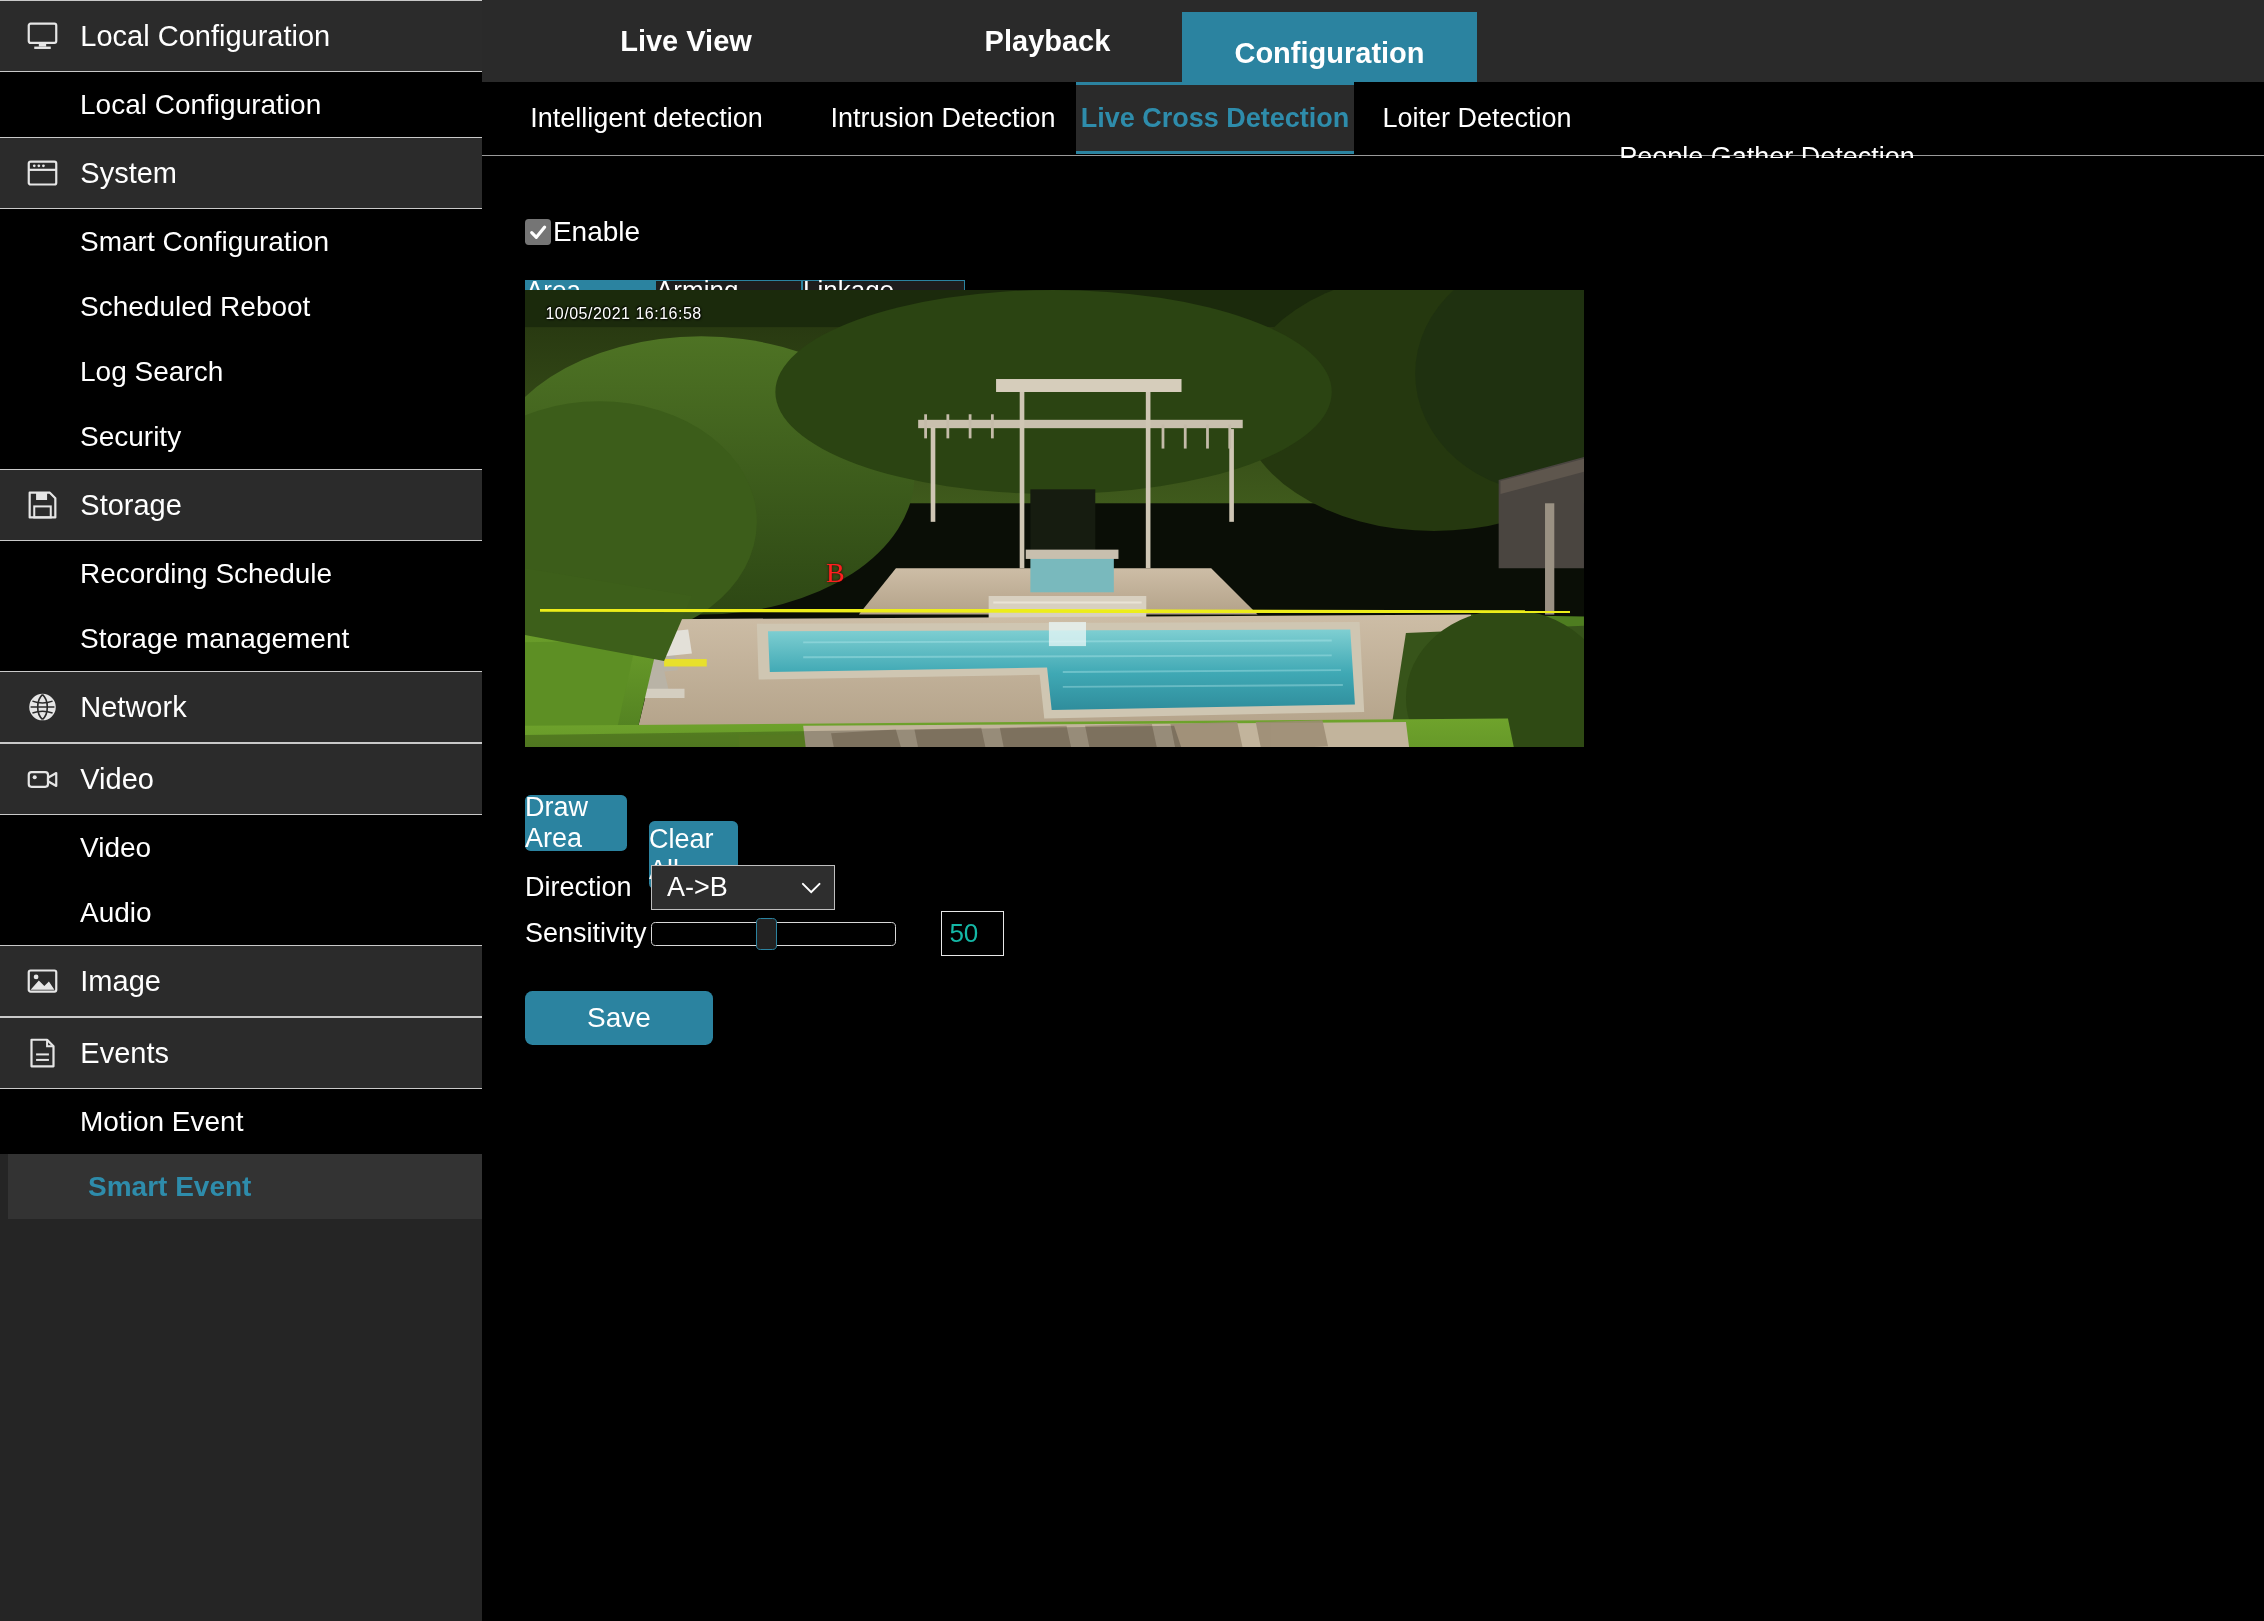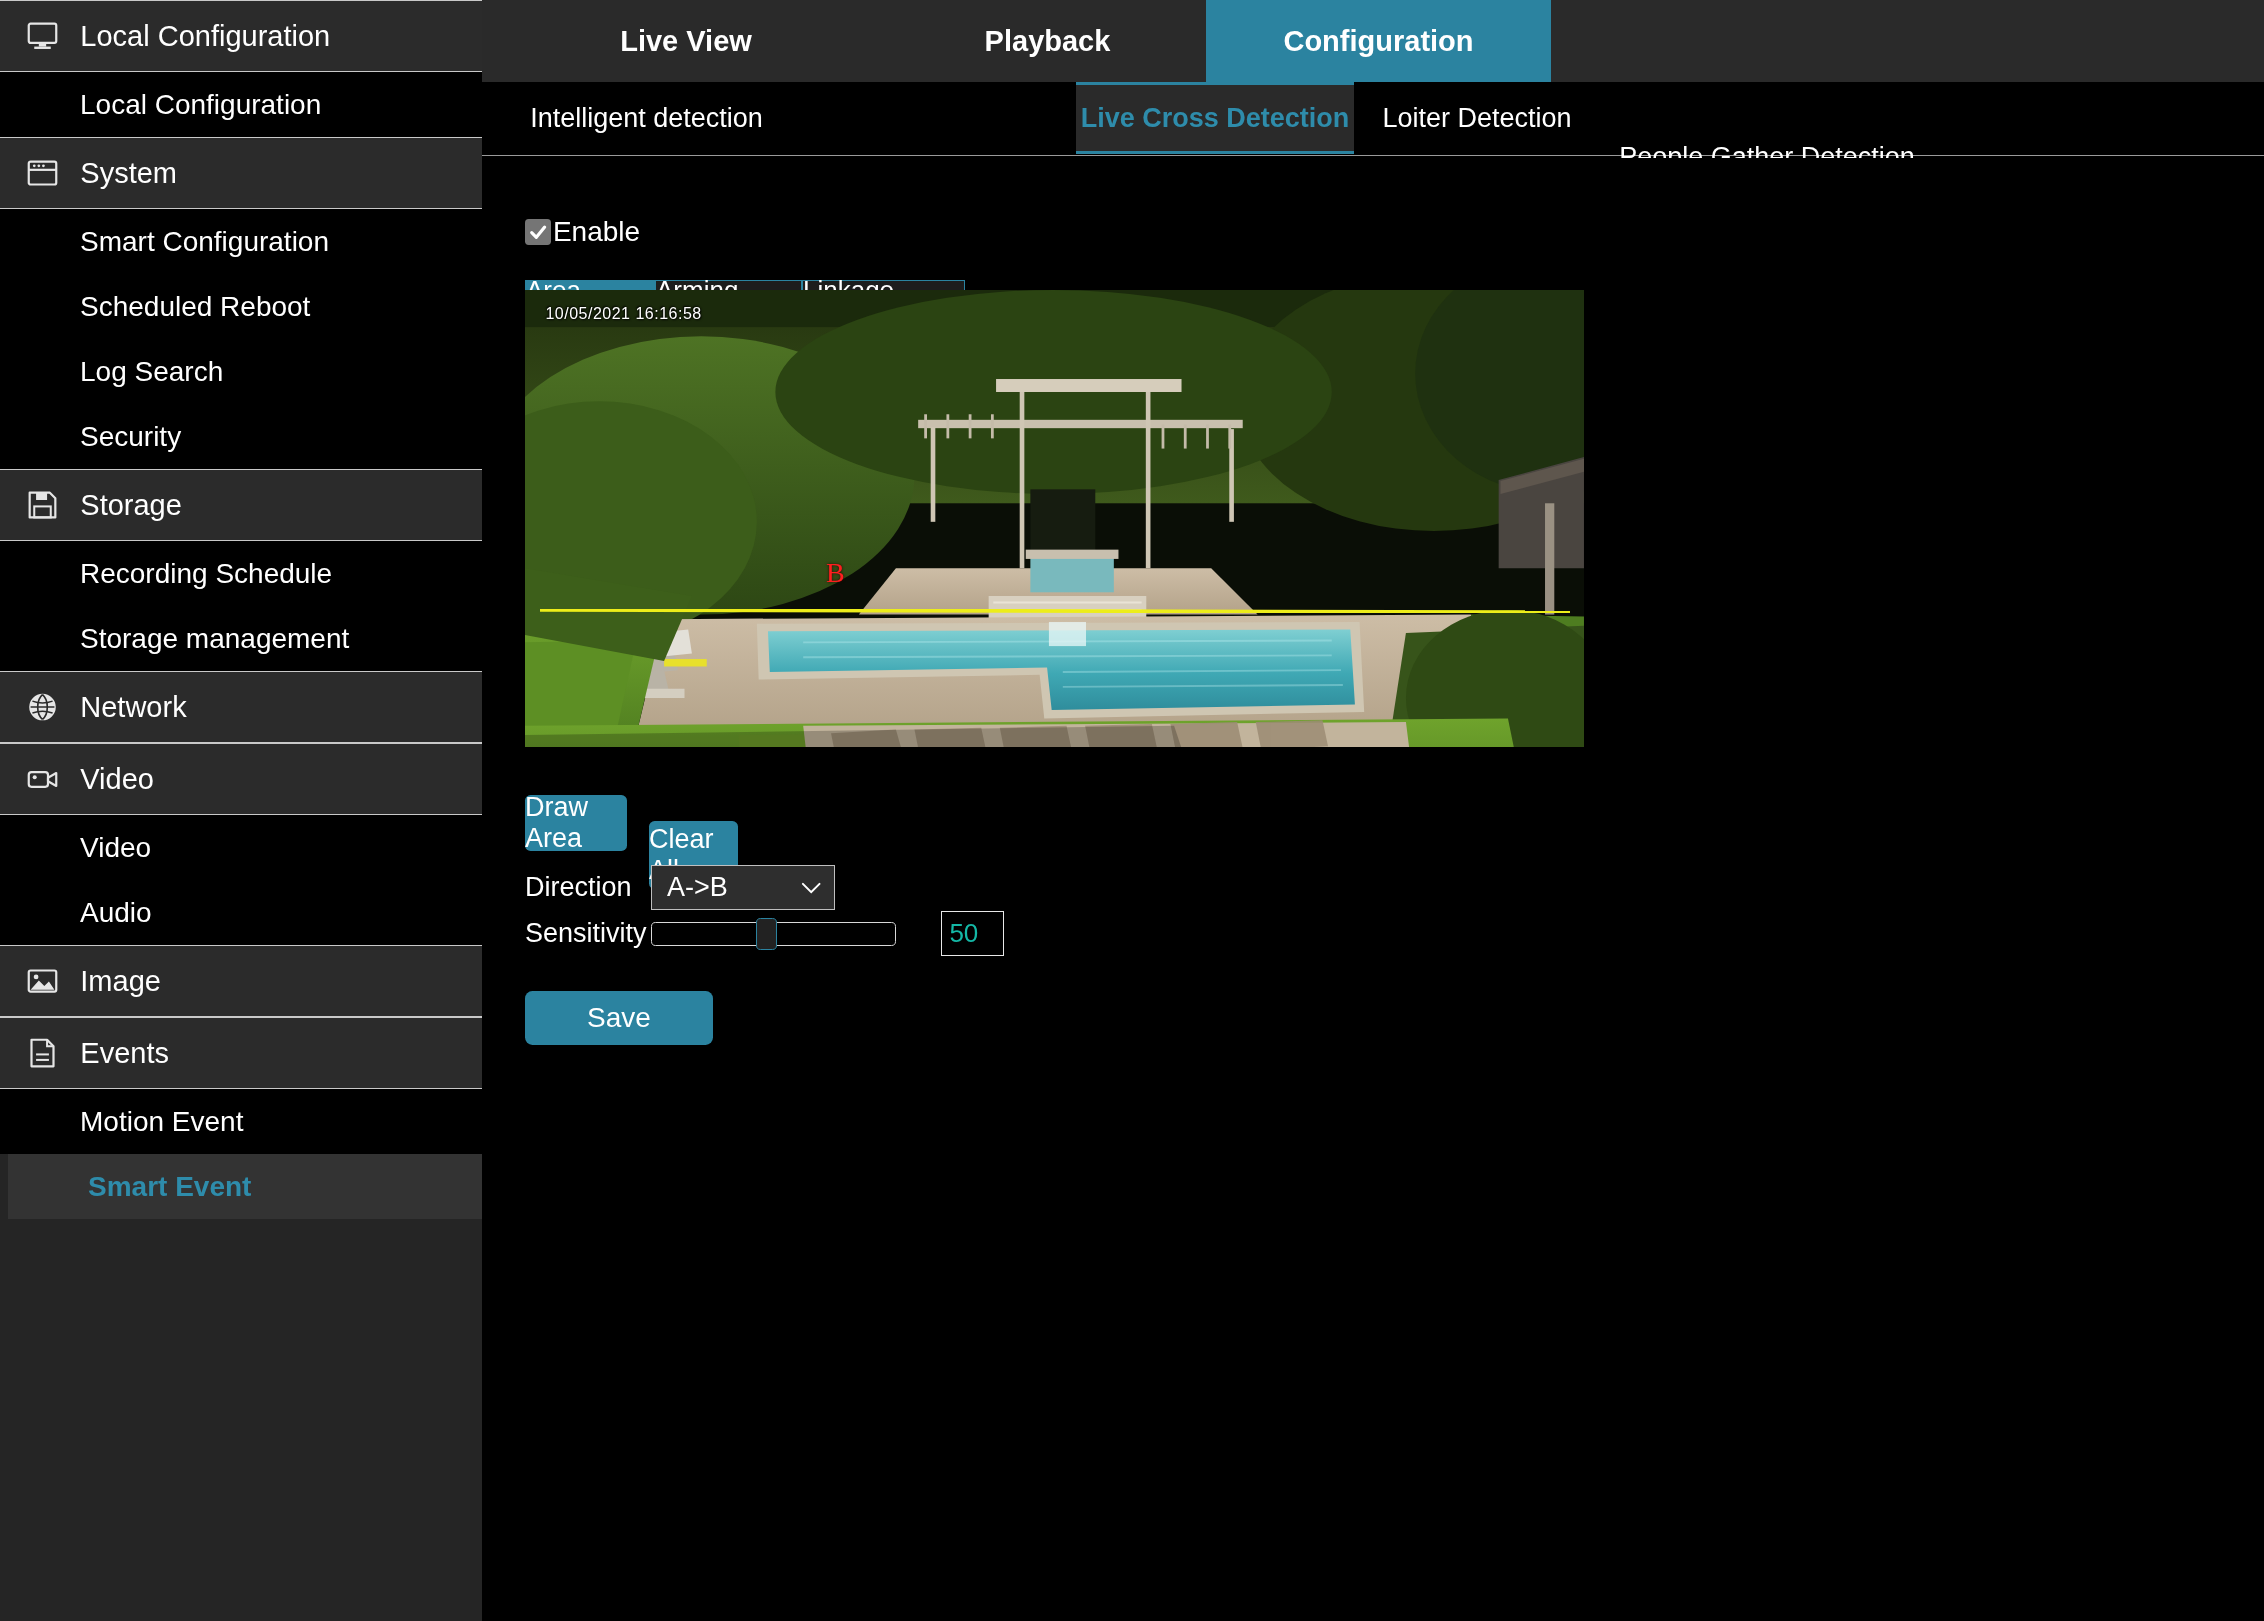--- a/index.html
+++ b/index.html
@@ -269,25 +269,26 @@
         </div>
         <div class="nav-item active">
           <span class="lbl">Smart Event</span>
         </div>
       </div>
   </div>
 
   <div id="topbar">
       <div class="toptab" style="left: 0px; width: 408px;">Live View</div>
       <div class="toptab" style="left: 408px; width: 315px;">Playback</div>
-      <div class="toptab sel" style="left: 724px; width: 345px;">Configuration</div>
+      <div class="toptab sel" style="left: 700px; width: 295px; margin-top: 12px;">Configuration</div>
     </div>
 
   <div id="subtabs">
       <div class="subtab" style="left: 0px; width: 329px;">Intelligent detection</div>
+      <div class="subtab" style="left: 329px; width: 264px;">Intrusion Detection</div>
       <div class="subtab sel" style="left: 594px; width: 278px;">Live Cross Detection</div>
       <div class="subtab" style="left: 872px; width: 246px;">Loiter Detection</div>
       <div class="subtab" style="left: 1118px; width: 334px; margin-top: 39px;">People Gather Detection</div>
     </div>
 
   <div id="main">
 
     <div id="enable-row">
       <span id="enable-box">
         <svg class="i" width="20.4" height="20.4" viewBox="0 0 22 22">

